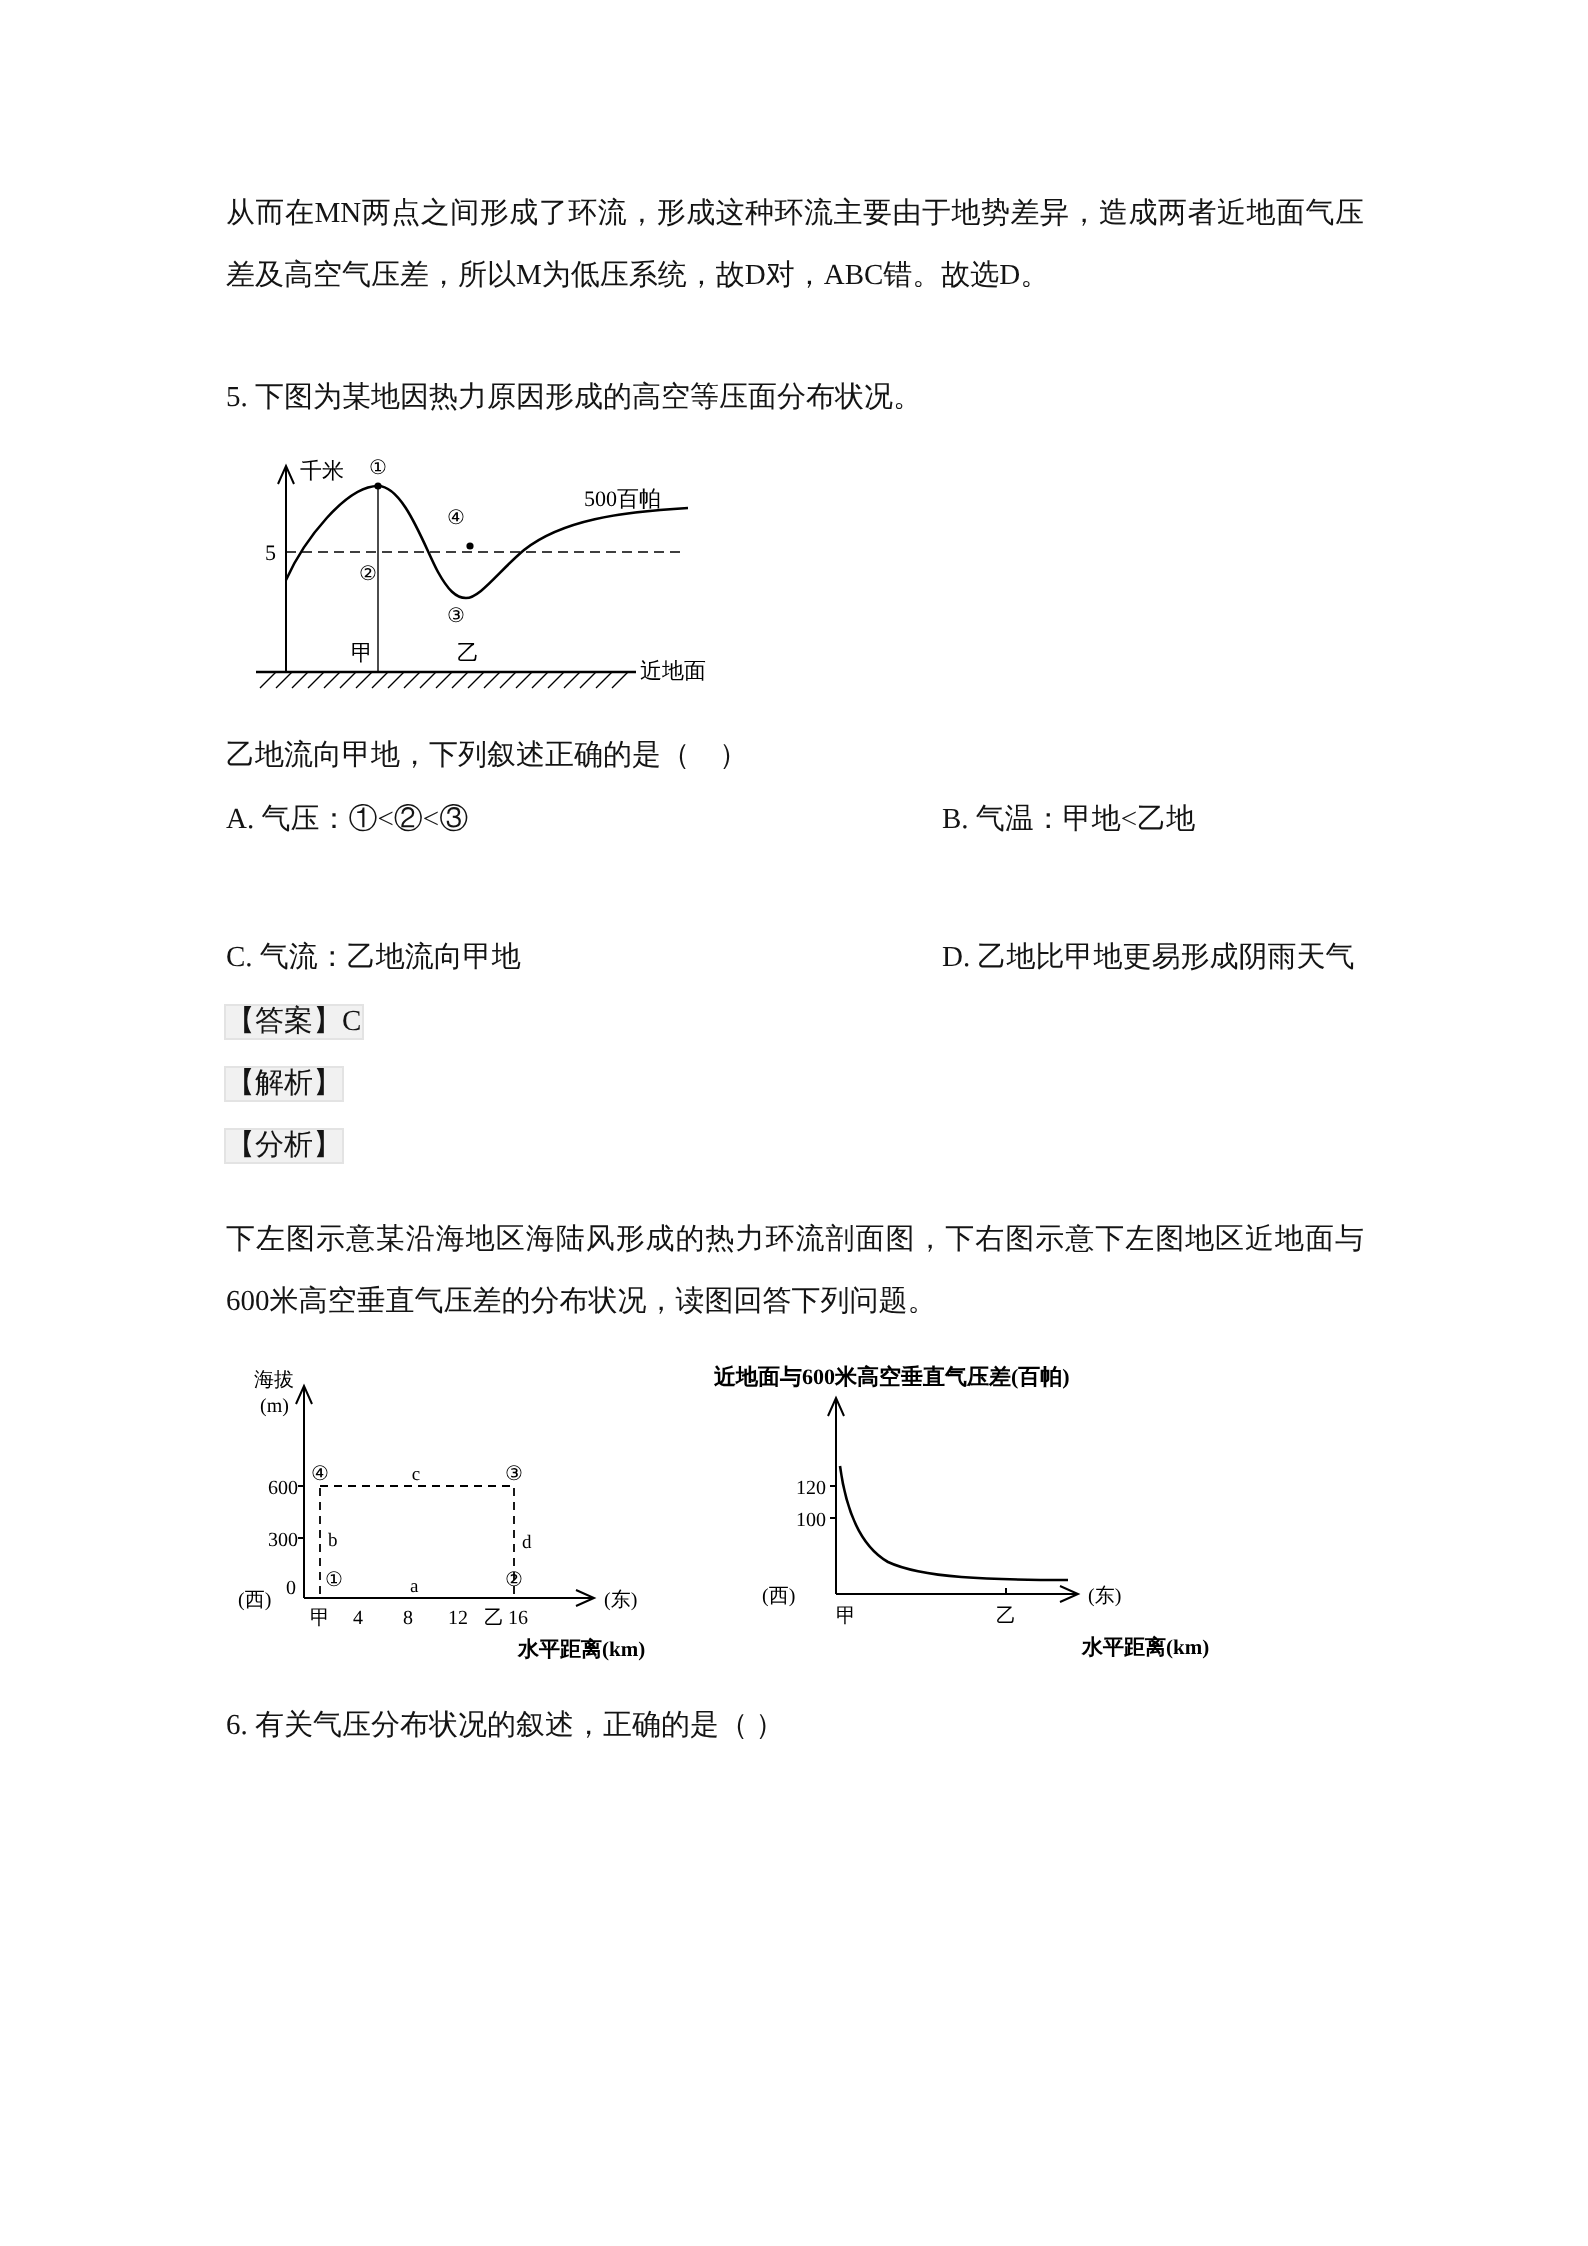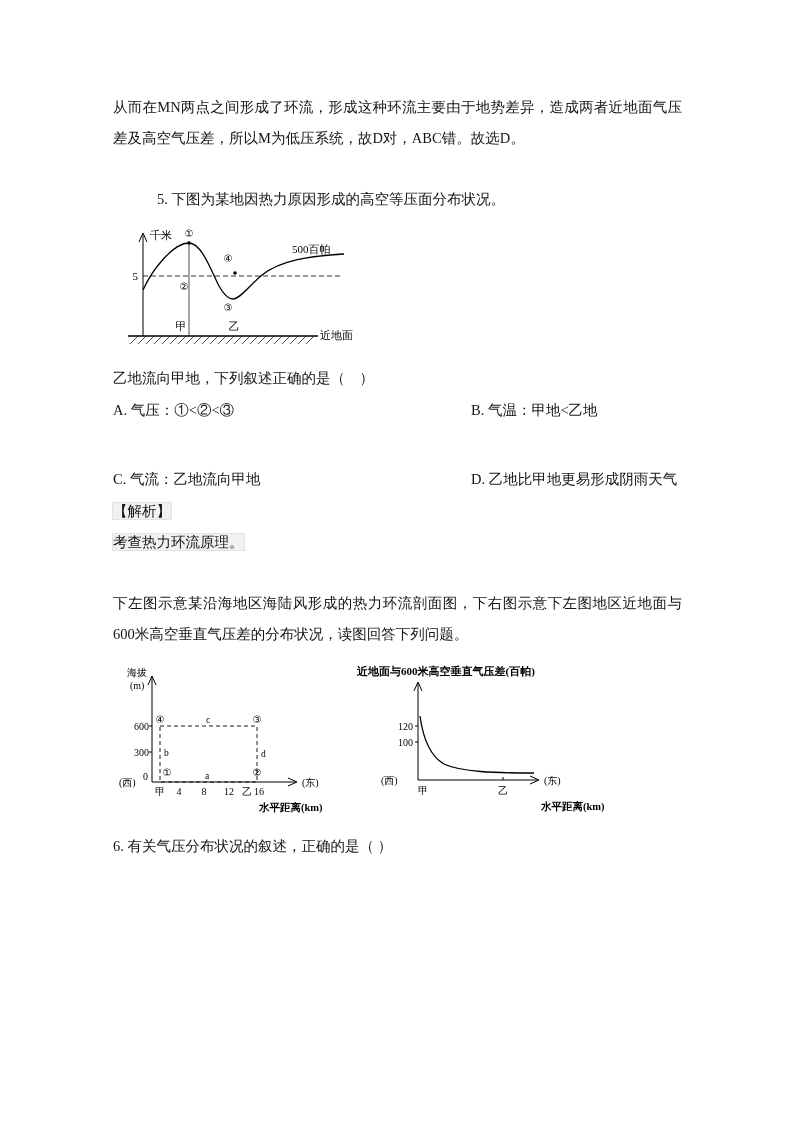--- a/index.html
+++ b/index.html
@@ -6,23 +6,23 @@
   html,body { background:#ffffff; }
   .page {
     position:relative;
     width:794px; min-height:1123px;
     background:#ffffff;
     padding:92px 112px 40px 113px;
     font-family:"Liberation Serif","DejaVu Serif",serif;
     font-size:14.5px; line-height:31px; color:#141414;
   }
   .para { text-align:justify; }
-  .mt-line  { margin-top:30px;margin-left:44px; }
+  .mt-line  { margin-top:30px; }
   .mt-med   { margin-top:14px; }
-  .mt-big   { margin-top:30px; }
+  .mt-big   { margin-top:16px; }
   .field { background:#f1f1f1; box-shadow:0 0 0 1px #e3e3e3; -webkit-box-decoration-break:clone; box-decoration-break:clone; }
   .options { display:grid; grid-template-columns:322px 1fr; line-height:33px;gap:36px; }
   .fig1 { margin:10px 0 0 15px; }
   .figrow { display:flex; align-items:flex-start; margin-top:12px; }
   .figrow .left  { width:232px; }
   .figrow .right { width:320px; margin-left:6px; }
   svg { display:block; overflow:visible; }
   svg text { font-family:"Liberation Serif","DejaVu Serif",serif; fill:#000; }
   .t11 { font-size:11px; }
   .t10 { font-size:10px; }
@@ -72,22 +72,23 @@
 
   <p class="para mt-med">乙地流向甲地，下列叙述正确的是（　）</p>
 
   <div class="options">
     <span>A. 气压：①&lt;②&lt;③</span>
     <span>B. 气温：甲地&lt;乙地</span>
     <span>C. 气流：乙地流向甲地</span>
     <span>D. 乙地比甲地更易形成阴雨天气</span>
   </div>
 
+  <p class="para"><span class="field">【答案】C</span></p>
   <p class="para"><span class="field">【解析】</span></p>
-  <p class="para"><span class="field">考查热力环流原理。</span></p>
+  <p class="para"><span class="field">【分析】</span></p>
 
   <p class="para mt-big">下左图示意某沿海地区海陆风形成的热力环流剖面图，下右图示意下左图地区近地面与600米高空垂直气压差的分布状况，读图回答下列问题。</p>
 
   <div class="figrow">
 
     <div class="left">
       <svg width="232" height="155" viewBox="0 0 232 155">
         <text x="14" y="14" class="t10">海拔</text>
         <text x="17" y="27" class="t10">(m)</text>
         <line x1="39" y1="15" x2="39" y2="120" class="ax"></line>

